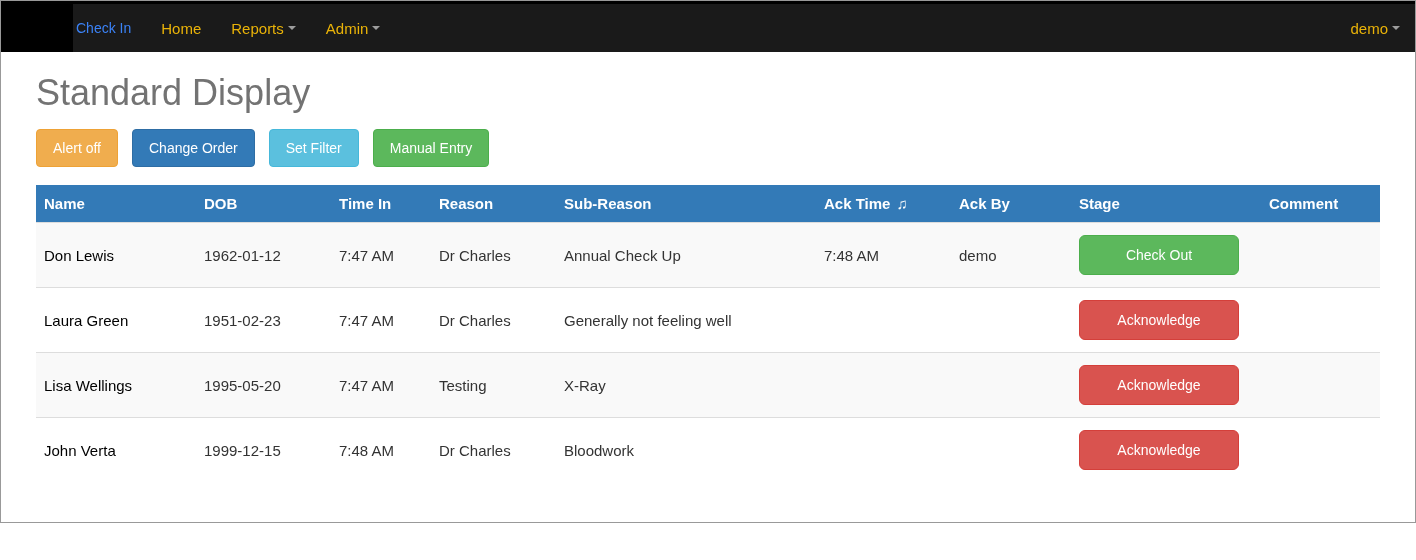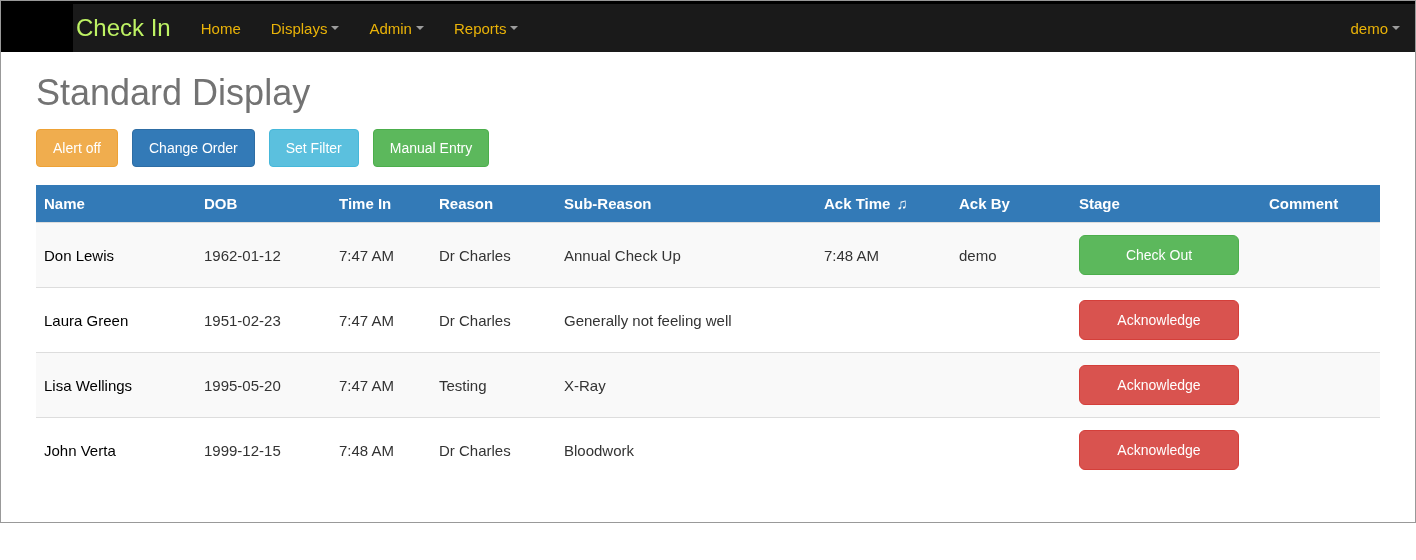--- a/index.html
+++ b/index.html
@@ -31,22 +31,22 @@
       font-size: 18px;
     }
     .navbar-brand .logo-box {
       width: 72px;
       height: 48px;
       background: #000;
       display: inline-block;
       margin-right: 3px;
     }
     .navbar-brand .brand-text {
-      color: #bef264;
-      font-size: 24px;
+      color: #3b82f6;
+      font-size: 14px;
       line-height: 48px;
     }
     .nav-list {
       list-style: none;
       display: flex;
       align-items: stretch;
     }
     .nav-item {
       display: flex;
       align-items: center;
@@ -153,29 +153,25 @@
   <div class="navbar">
     <div class="navbar-brand">
       <span class="logo-box"></span>
       <span class="brand-text">Check In</span>
     </div>
     <ul class="nav-list" id="nav-list">
         <li class="nav-item">
           <span>Home</span>
         </li>
         <li class="nav-item">
-          <span>Displays</span>
+          <span>Reports</span>
           <span class="caret"></span>
         </li>
         <li class="nav-item">
           <span>Admin</span>
-          <span class="caret"></span>
-        </li>
-        <li class="nav-item">
-          <span>Reports</span>
           <span class="caret"></span>
         </li>
       </ul>
     <ul class="nav-list nav-right">
       <li class="nav-item">
         <span>demo</span>
         <span class="caret"></span>
       </li>
     </ul>
   </div>

